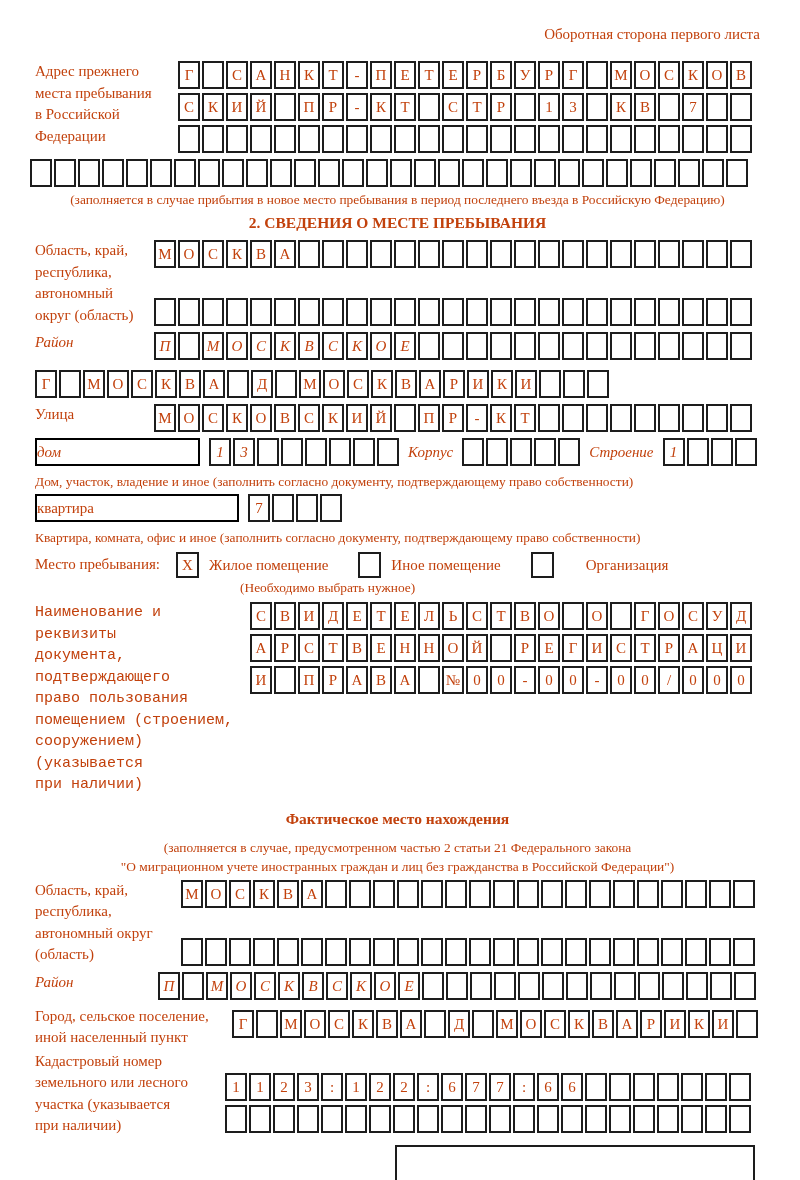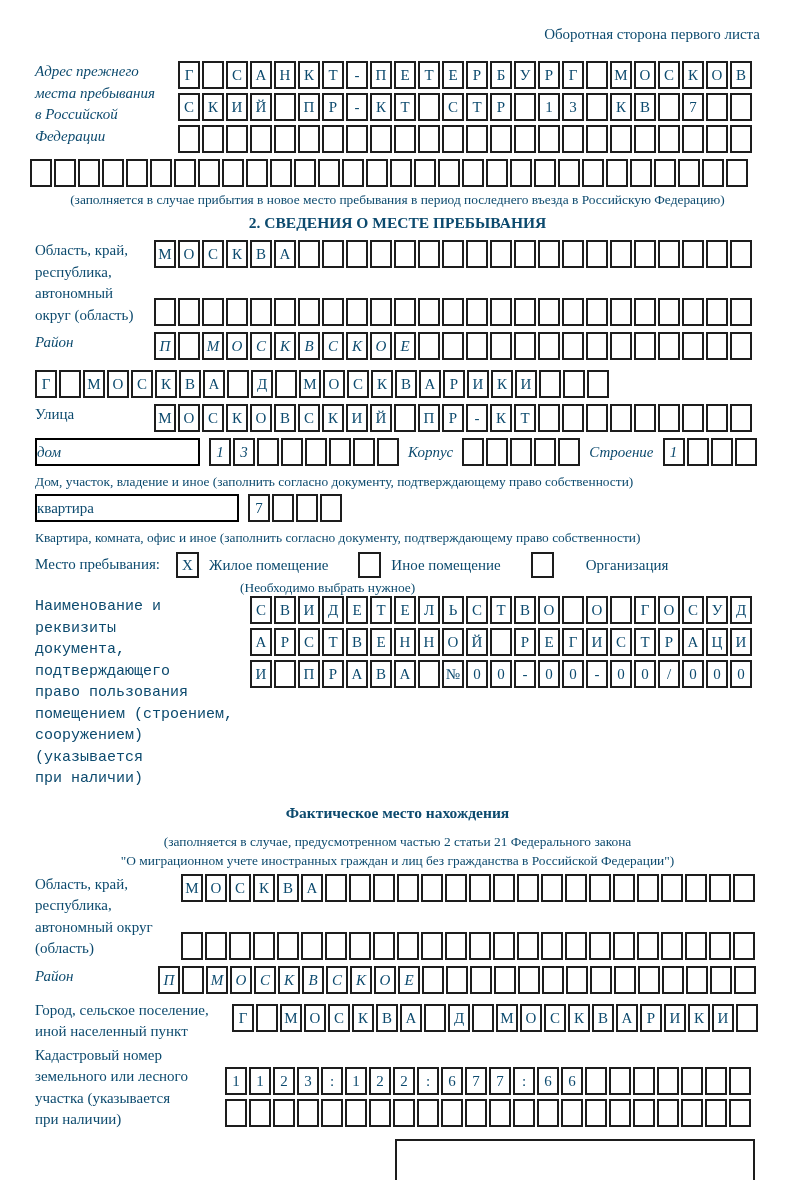--- a/index.html
+++ b/index.html
@@ -1,28 +1,28 @@
 <!DOCTYPE html>
 <html><head>
 <meta charset="utf-8">
 <style>
   * { margin:0; padding:0; box-sizing:content-box; }
   html,body { background:#ffffff; }
   .page {
     position:relative; width:800px; height:1180px; margin:0 auto;
-    background:#ffffff; color:#0c4a6e;
+    background:#ffffff; color:#c2410c;
     font-family:"Liberation Serif", "DejaVu Serif", serif;
     padding:0; overflow:hidden;
   }
   .inner { padding:6px 40px 0 35px; }
   .header-note { text-align:right; font-size:15px; margin-top:20px; margin-bottom:18px; }
 
   .form-row { display:flex; align-items:flex-start; margin-bottom:2px; }
   .lbl { font-size:15px; line-height:21.5px; white-space:pre-line; flex:none; }
-  .w143 { width:143px;font-style:italic; } .w119 { width:119px; } .w215 { width:215px;font-family:Liberation Mono, monospace; }
+  .w143 { width:143px; } .w119 { width:119px; } .w215 { width:215px;font-family:Liberation Mono, monospace; }
   .w146 { width:146px; } .w123 { width:123px; } .w197 { width:197px; } .w190 { width:190px; }
 
   .cellrows { display:flex; flex-direction:column; }
   .cells { display:flex; gap:2px; margin-bottom:4px; }
   .cell {
     width:18px; height:24px; border:2px solid #1d1d1d; background:#fff;
     font-size:15px; line-height:24px; text-align:center; flex:none;
     font-family:"Liberation Serif", serif;
   }
   .fullrow { margin-left:-5px; margin-top:0; }
@@ -38,21 +38,21 @@
   .flatbox  { width:200px; margin-right:9px; }
   .midlbl { font-size:15px; line-height:28px; margin:0 9px; flex:none; }
 
   .chk-row { display:flex; align-items:center; margin-top:6px; margin-bottom:1px; }
   .cbox {
     width:19px; height:22px; border:2px solid #1d1d1d; text-align:center;
     font-size:15px; line-height:22px; flex:none; background:#fff;
   }
   .chk-lbl { font-size:15px; margin-left:10px; }
   .chk-gap { margin-left:30px; }
-  .hint { font-size:13.4px; margin-left:205px; margin-top:2px; margin-bottom:0; }
+  .hint { font-size:13.4px; margin-left:205px; margin-top:2px; margin-bottom:6px; }
 
   .fact-title { text-align:center; font-size:15.5px; font-weight:bold; margin:14px 0 10px; }
   .fact-note { text-align:center; font-size:13.4px; line-height:19px; }
 
   .stamp-wrap { margin-left:360px; margin-top:8px; }
   .stamp-box { width:356px; height:172px; border:2px solid #1d1d1d; background:#fff; } .mt4{margin-top:4px;} .mt2{margin-top:2px;font-style:italic;}
 </style>
 </head>
 <body>
 

